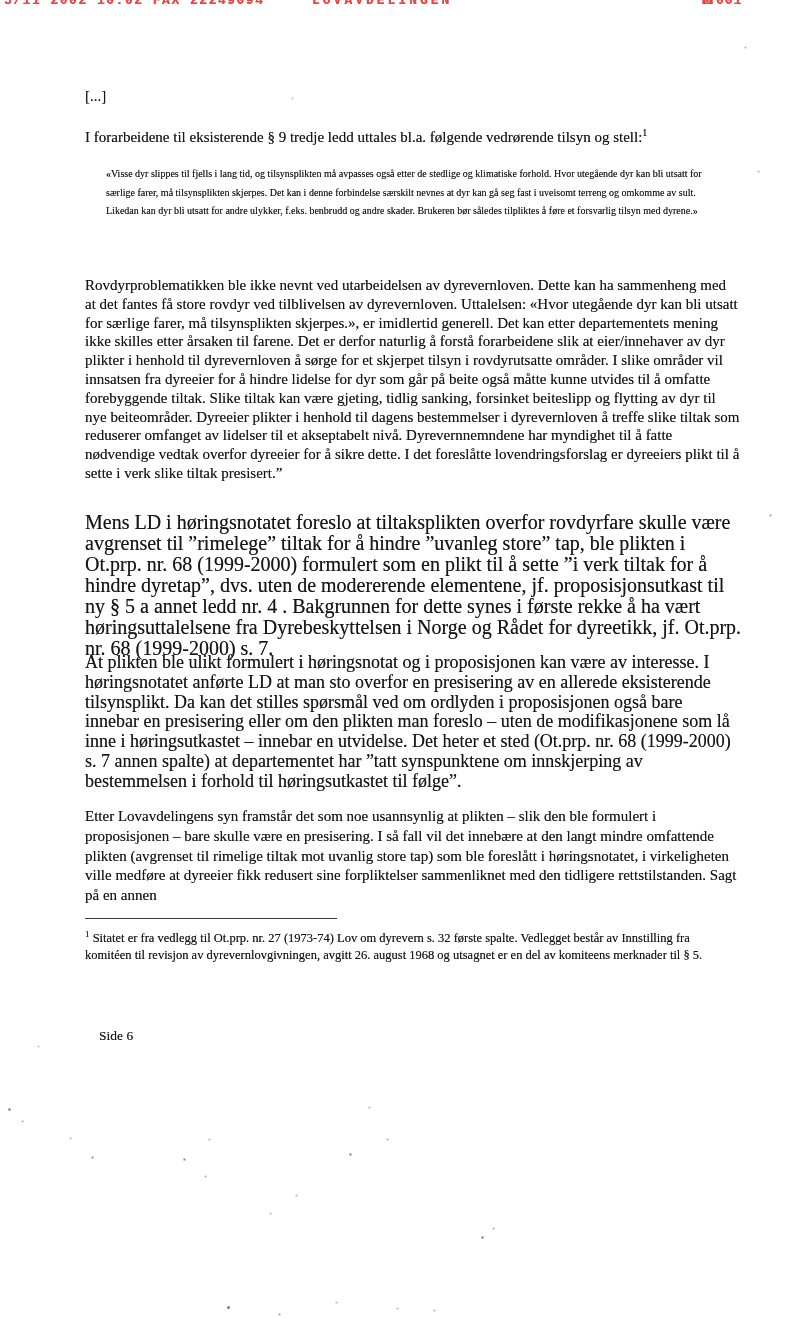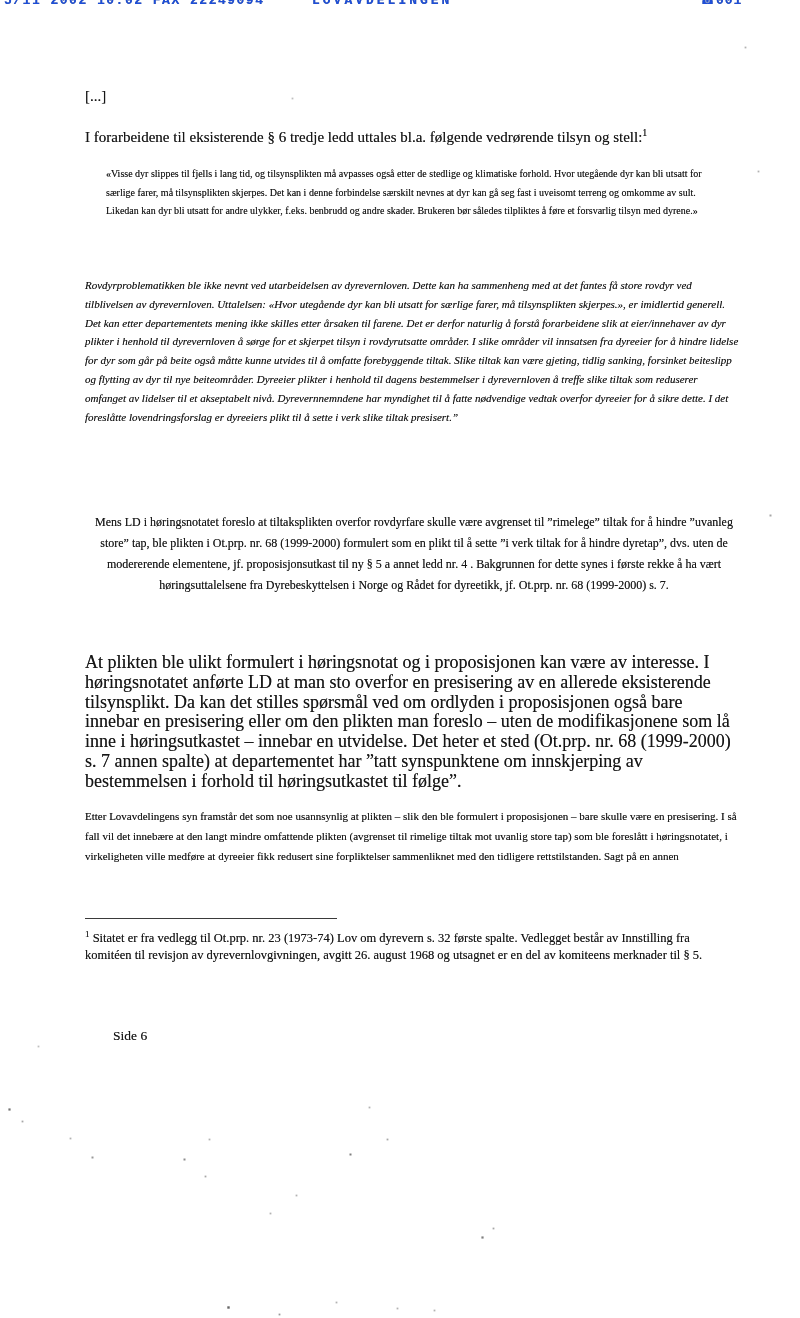--- a/index.html
+++ b/index.html
@@ -11,55 +11,55 @@
     color:#161616;
     overflow:hidden;
   }
   .page{position:absolute;inset:0;}
 
   
   .fax-header{
     position:absolute;top:0;left:0;width:800px;height:9px;
     overflow:hidden;
     font-family:"Liberation Mono", monospace;
-    font-size:13px;font-weight:bold;color:#1d4ed8;
+    font-size:13px;font-weight:bold;color:#ef4444;
   }
   .fax-header .fh{position:absolute;top:-7px;white-space:nowrap;
     text-shadow:0 0 0.6px rgba(0,0,0,.5);}
   .fh-left{left:4px;letter-spacing:1.5px;}
   .fh-center{left:312px;letter-spacing:3px;}
   .fh-right{left:700px;letter-spacing:1px;}
   .fh-right .glyph{font-family:"DejaVu Sans", sans-serif;font-size:12px;}
 
   
   .content{position:absolute;left:85px;top:0;width:660px;}
   .content p{margin:0;text-shadow:0 0 0.45px rgba(0,0,0,.55);}
   .ellipsis{position:absolute;top:88px;left:0;font-size:15px;}
   .intro{position:absolute;top:123px;left:0;width:655px;font-size:15px;line-height:19px;}
   .intro sup{font-size:10px;}
   .quote{
     position:absolute;top:165px;left:21px;width:620px;
     font-size:10px;line-height:18.6px;
   }
   .para{position:absolute;left:0;font-size:15.3px;line-height:19.2px;width:648px;}
-  .para-1{top:276px;width:655px;font-size:11px;line-height:18.8px;font-style:italic;}
-  .para-2{top:512px;font-size:12px;line-height:21px;width:658px;text-align:center;}
+  .para-1{top:276px;width:655px;font-size:15px;line-height:18.8px;}
+  .para-2{top:512px;font-size:20px;line-height:21px;width:658px;}
   .para-3{top:653px;font-size:18px;line-height:19.8px;width:652px;}
-  .para-4{top:807px;font-size:11px;line-height:19.8px;width:652px;}
+  .para-4{top:807px;font-size:15px;line-height:19.8px;width:652px;}
 
   .footnote-rule{
     position:absolute;top:918px;left:0;width:252px;height:0;
     border-top:1.5px solid #3a3a3a;
   }
   .footnote{
     position:absolute;top:926px;left:0;width:652px;
     font-size:12.5px;line-height:17px;
   }
   .footnote sup{font-size:9px;}
-  .page-number{position:absolute;top:1028px;left:28px;font-size:13.5px;text-align:right;}
+  .page-number{position:absolute;top:1028px;left:14px;font-size:13.5px;text-align:right;}
 
   
   .noise{
     position:absolute;top:0;left:0;width:1px;height:1px;
     background:transparent;pointer-events:none;
     box-shadow:
       9px 1109px 0 0.6px rgba(0,0,0,.55),
       22px 1121px 0 0.4px rgba(0,0,0,.35),
       70px 1138px 0 0.4px rgba(0,0,0,.3),
       92px 1157px 0 0.5px rgba(0,0,0,.4),
@@ -93,35 +93,35 @@
   <div class="fax-header">
     <span class="fh fh-left">5/11 2002 10:02 FAX 22249094</span>
     <span class="fh fh-center">LOVAVDELINGEN</span>
     <span class="fh fh-right"><span class="glyph">☎</span><span>001</span></span>
   </div>
 
   <div class="content">
 
     <p class="ellipsis">[...]</p>
 
-    <p class="intro"><span>I forarbeidene til eksisterende § 6 tredje ledd uttales bl.a. følgende vedrørende tilsyn og stell:</span><sup>1</sup></p>
+    <p class="intro"><span>I forarbeidene til eksisterende § 9 tredje ledd uttales bl.a. følgende vedrørende tilsyn og stell:</span><sup>1</sup></p>
 
     <p class="quote">«Visse dyr slippes til fjells i lang tid, og tilsynsplikten må avpasses også etter de stedlige og klimatiske forhold. Hvor utegående dyr kan bli utsatt for særlige farer, må tilsynsplikten skjerpes. Det kan i denne forbindelse særskilt nevnes at dyr kan gå seg fast i uveisomt terreng og omkomme av sult. Likedan kan dyr bli utsatt for andre ulykker, f.eks. benbrudd og andre skader. Brukeren bør således tilpliktes å føre et forsvarlig tilsyn med dyrene.»</p>
 
     <p class="para para-1">Rovdyrproblematikken ble ikke nevnt ved utarbeidelsen av dyrevernloven. Dette kan ha sammenheng med at det fantes få store rovdyr ved tilblivelsen av dyrevernloven. Uttalelsen: «Hvor utegående dyr kan bli utsatt for særlige farer, må tilsynsplikten skjerpes.», er imidlertid generell. Det kan etter departementets mening ikke skilles etter årsaken til farene. Det er derfor naturlig å forstå forarbeidene slik at eier/innehaver av dyr plikter i henhold til dyrevernloven å sørge for et skjerpet tilsyn i rovdyrutsatte områder. I slike områder vil innsatsen fra dyreeier for å hindre lidelse for dyr som går på beite også måtte kunne utvides til å omfatte forebyggende tiltak. Slike tiltak kan være gjeting, tidlig sanking, forsinket beiteslipp og flytting av dyr til nye beiteområder. Dyreeier plikter i henhold til dagens bestemmelser i dyrevernloven å treffe slike tiltak som reduserer omfanget av lidelser til et akseptabelt nivå. Dyrevernnemndene har myndighet til å fatte nødvendige vedtak overfor dyreeier for å sikre dette. I det foreslåtte lovendringsforslag er dyreeiers plikt til å sette i verk slike tiltak presisert.”</p>
 
     <p class="para para-2">Mens LD i høringsnotatet foreslo at tiltaksplikten overfor rovdyrfare skulle være avgrenset til ”rimelege” tiltak for å hindre ”uvanleg store” tap, ble plikten i Ot.prp. nr. 68 (1999-2000) formulert som en plikt til å sette ”i verk tiltak for å hindre dyretap”, dvs. uten de modererende elementene, jf. proposisjonsutkast til ny § 5 a annet ledd nr. 4 . Bakgrunnen for dette synes i første rekke å ha vært høringsuttalelsene fra Dyrebeskyttelsen i Norge og Rådet for dyreetikk, jf. Ot.prp. nr. 68 (1999-2000) s. 7.</p>
 
     <p class="para para-3">At plikten ble ulikt formulert i høringsnotat og i proposisjonen kan være av interesse. I høringsnotatet anførte LD at man sto overfor en presisering av en allerede eksisterende tilsynsplikt. Da kan det stilles spørsmål ved om ordlyden i proposisjonen også bare innebar en presisering eller om den plikten man foreslo – uten de modifikasjonene som lå inne i høringsutkastet – innebar en utvidelse. Det heter et sted (Ot.prp. nr. 68 (1999-2000) s. 7 annen spalte) at departementet har ”tatt synspunktene om innskjerping av bestemmelsen i forhold til høringsutkastet til følge”.</p>
 
     <p class="para para-4">Etter Lovavdelingens syn framstår det som noe usannsynlig at plikten – slik den ble formulert i proposisjonen – bare skulle være en presisering. I så fall vil det innebære at den langt mindre omfattende plikten (avgrenset til rimelige tiltak mot uvanlig store tap) som ble foreslått i høringsnotatet, i virkeligheten ville medføre at dyreeier fikk redusert sine forpliktelser sammenliknet med den tidligere rettstilstanden. Sagt på en annen</p>
 
     <div class="footnote-rule"></div>
 
-    <p class="footnote"><sup>1</sup> <span>Sitatet er fra vedlegg til Ot.prp. nr. 23 (1973-74) Lov om dyrevern s. 32 første spalte. Vedlegget består av Innstilling fra komitéen til revisjon av dyrevernlovgivningen, avgitt 26. august 1968 og utsagnet er en del av komiteens merknader til § 5.</span></p>
+    <p class="footnote"><sup>1</sup> <span>Sitatet er fra vedlegg til Ot.prp. nr. 27 (1973-74) Lov om dyrevern s. 32 første spalte. Vedlegget består av Innstilling fra komitéen til revisjon av dyrevernlovgivningen, avgitt 26. august 1968 og utsagnet er en del av komiteens merknader til § 5.</span></p>
 
     <p class="page-number">Side 6</p>
 
   </div>
 
   <div class="noise"></div>
 
 </div>
 
 </body></html>

